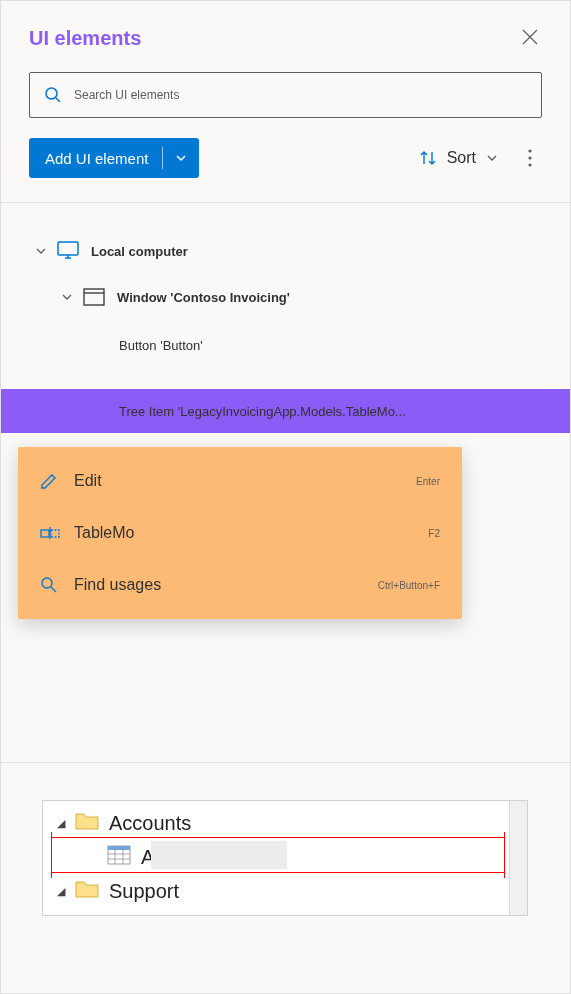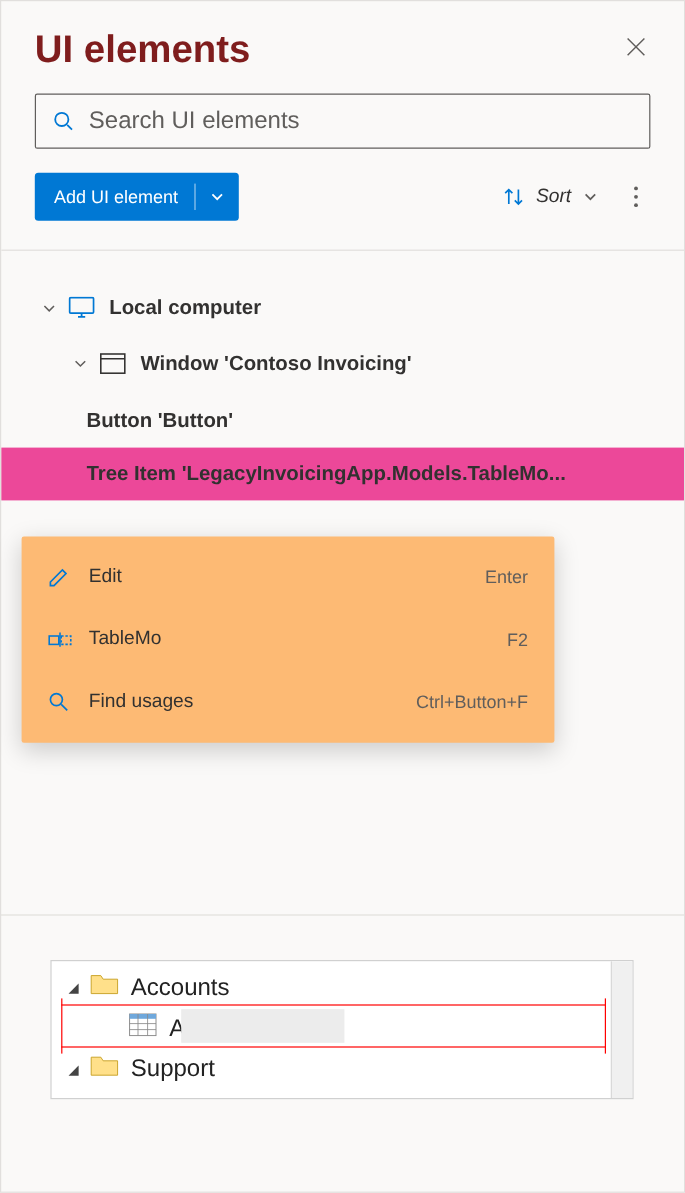--- a/index.html
+++ b/index.html
@@ -12,23 +12,23 @@
       color: #323130;
       border: 1px solid #e1dfdd;
     }
     .panel-header {
       display: flex;
       justify-content: space-between;
       align-items: center;
       padding: 22px 28px 18px 28px;
     }
     .panel-title {
-      font-size: 32px;
+      font-size: 20px;
       font-weight: 600;
-      color: #7f1d1d;
+      color: #8b5cf6;
     }
     .close-btn {
       font-size: 20px;
       color: #605e5c;
       cursor: pointer;
       padding: 4px;
     }
     .search-container {
       padding: 0 28px 20px 28px;
     }
@@ -39,21 +39,21 @@
       border-radius: 2px;
       height: 46px;
       padding: 0 14px;
       background: #faf9f8;
     }
     .search-box svg { flex-shrink: 0; }
     .search-input {
       border: none;
       outline: none;
       background: transparent;
-      font-size: 20px;
+      font-size: 12px;
       margin-left: 12px;
       flex: 1;
       color: #8b5cf6;
     }
     .search-input::placeholder { color: #605e5c; }
     .toolbar {
       display: flex;
       align-items: center;
       padding: 0 28px 24px 28px;
       gap: 12px;
@@ -84,60 +84,60 @@
     }
     .spacer { flex: 1; }
     .sort-btn {
       display: flex;
       align-items: center;
       gap: 10px;
       cursor: pointer;
       font-size: 16px;
       color: #323130;
       padding: 6px 8px;
-      font-style: italic;
     }
     .more-btn {
       cursor: pointer;
       padding: 6px 10px;
       display: flex;
       align-items: center;
     }
     .divider {
       height: 1px;
       background: #e1dfdd;
     }
     .tree {
       padding-top: 28px;
     }
     .tree-row {
       display: flex;
       align-items: center;
       height: 40px;
-      font-size: 17px;
+      font-size: 13px;
       cursor: pointer;
       white-space: nowrap;
       overflow: hidden;
     }
     .tree-row .chevron {
       width: 12px;
       display: flex;
       justify-content: center;
       margin-right: 10px;
     }
     .tree-row .node-icon {
       margin-right: 12px;
       display: flex;
       align-items: center;
     }
     .tree-row.level-0 { padding-left: 34px; font-weight: 600; }
     .tree-row.level-1 { padding-left: 60px; font-weight: 600; margin-top: 6px; margin-bottom: 6px; text-align: center;}
-    .tree-row.level-2 { padding-left: 71px; font-weight: 700; height: 44px;}
+    .tree-row.level-2 { padding-left: 118px; font-weight: 400; height: 44px;}
     .tree-row.level-2.selected {
-      background: #ec4899;
+      background: #8b5cf6;
+      margin-top: 22px;
     }
     .tree-label {
       overflow: hidden;
       text-overflow: ellipsis;
     }
     .context-menu {
       position: absolute;
       left: 18px;
       top: 447px;
       width: 444px;
@@ -155,21 +155,21 @@
       font-size: 16px;
       color: #323130;
     }
     .menu-icon {
       width: 20px;
       display: flex;
       align-items: center;
       margin-right: 14px;
     }
     .menu-label { flex: 1; }
-    .menu-shortcut { color: #605e5c; font-size: 15px; }
+    .menu-shortcut { color: #605e5c; font-size: 10px; }
     .bottom-divider {
       position: absolute;
       top: 762px;
       left: 0;
       right: 0;
       height: 1px;
       background: #e1dfdd;
     }
     .preview {
       position: absolute;

